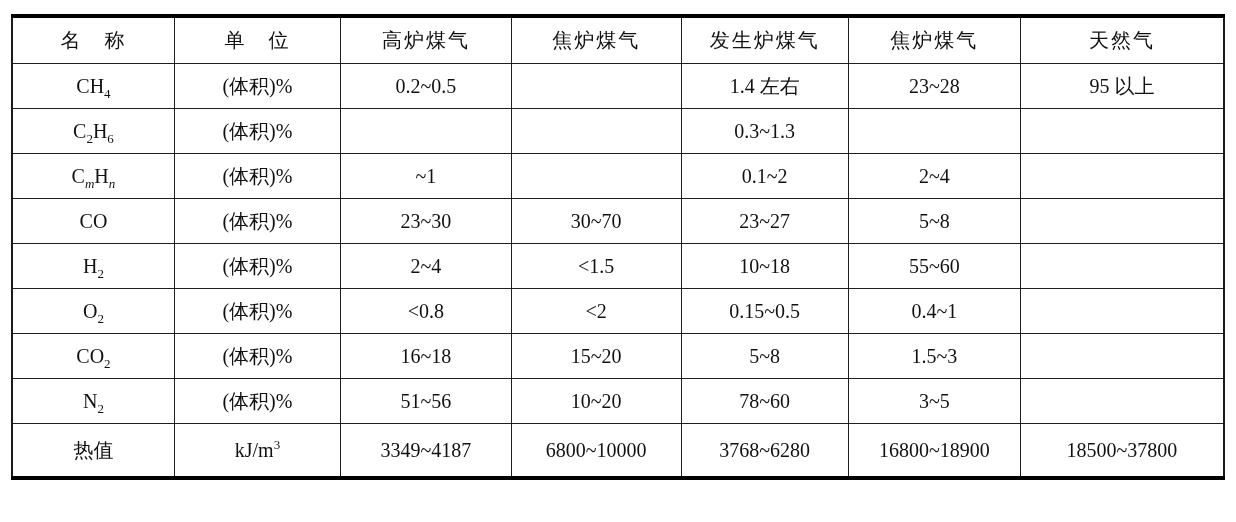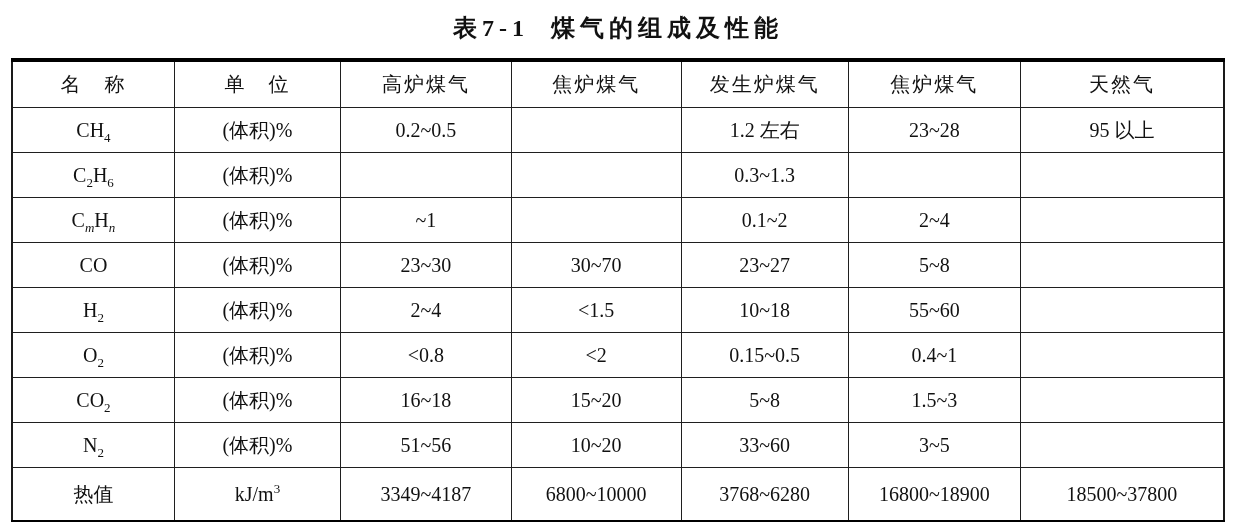--- a/index.html
+++ b/index.html
@@ -60,21 +60,20 @@
   }
   .gas-table sup {
     font-size: 13px;
     line-height: 0;
   }
 </style>
 </head>
 <body>
 
 <div class="page">
-  <div class="title">表7-1  煤气的组成及性能</div>
   <table class="gas-table">
     <colgroup>
       <col style="width:13.4%">
       <col style="width:13.7%">
       <col style="width:14.1%">
       <col style="width:14.0%">
       <col style="width:13.8%">
       <col style="width:14.2%">
       <col style="width:16.8%">
     </colgroup>
@@ -88,21 +87,21 @@
           <th>焦炉煤气</th>
           <th>天然气</th>
         </tr>
     </thead>
     <tbody id="body-rows">
         <tr>
           <td><span>CH</span><sub>4</sub></td>
           <td><span>(体积)%</span></td>
           <td>0.2~0.5</td>
           <td></td>
-          <td>1.2 左右</td>
+          <td>1.4 左右</td>
           <td>23~28</td>
           <td>95 以上</td>
         </tr>
         <tr>
           <td><span>C</span><sub>2</sub><span>H</span><sub>6</sub></td>
           <td><span>(体积)%</span></td>
           <td></td>
           <td></td>
           <td>0.3~1.3</td>
           <td></td>
@@ -151,21 +150,21 @@
           <td>15~20</td>
           <td>5~8</td>
           <td>1.5~3</td>
           <td></td>
         </tr>
         <tr>
           <td><span>N</span><sub>2</sub></td>
           <td><span>(体积)%</span></td>
           <td>51~56</td>
           <td>10~20</td>
-          <td>33~60</td>
+          <td>78~60</td>
           <td>3~5</td>
           <td></td>
         </tr>
         <tr>
           <td><span>热值</span></td>
           <td><span>kJ/m</span><sup>3</sup></td>
           <td>3349~4187</td>
           <td>6800~10000</td>
           <td>3768~6280</td>
           <td>16800~18900</td>

